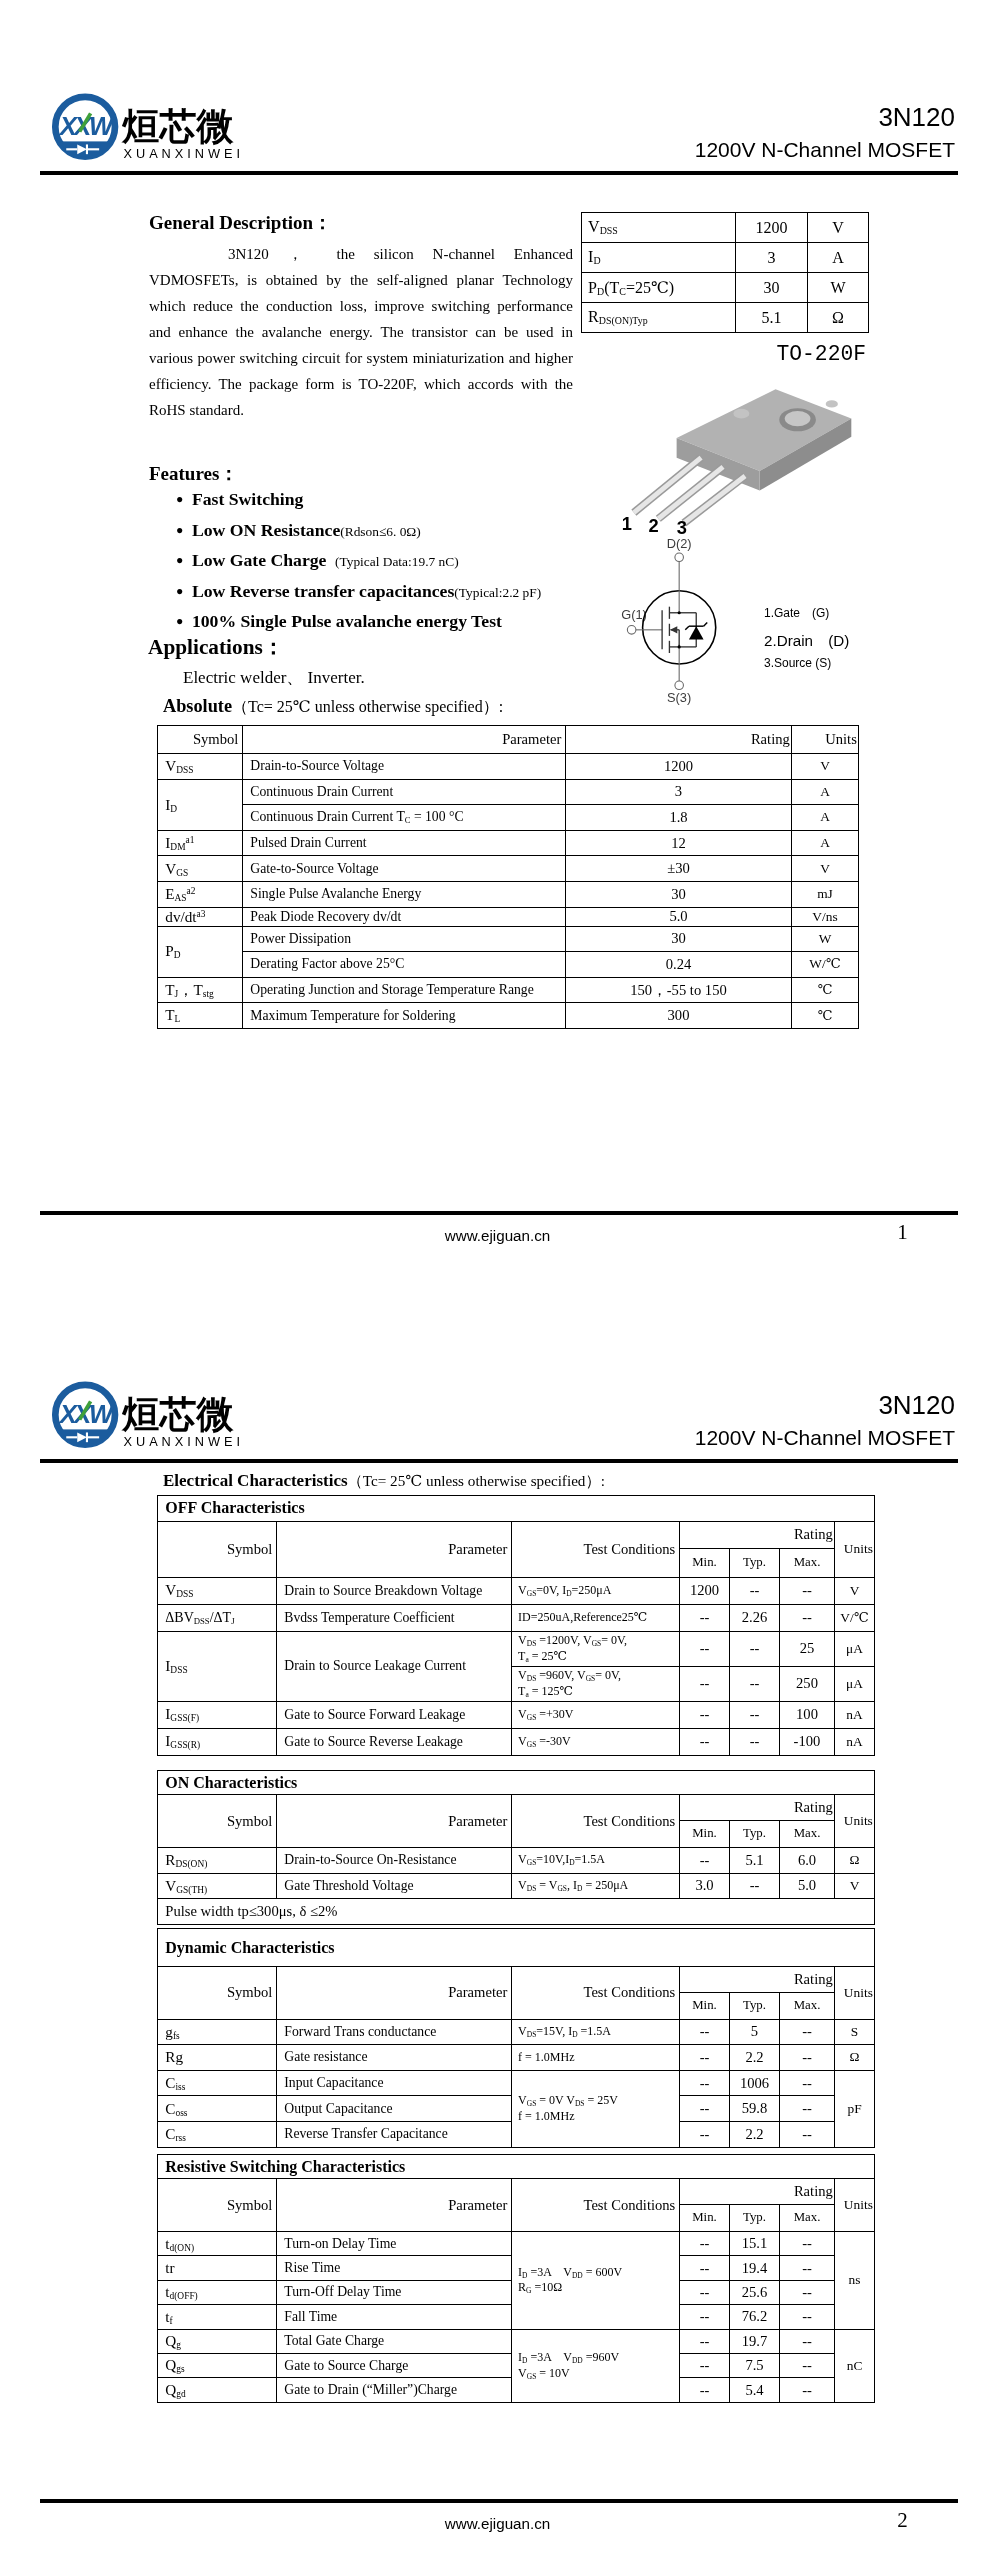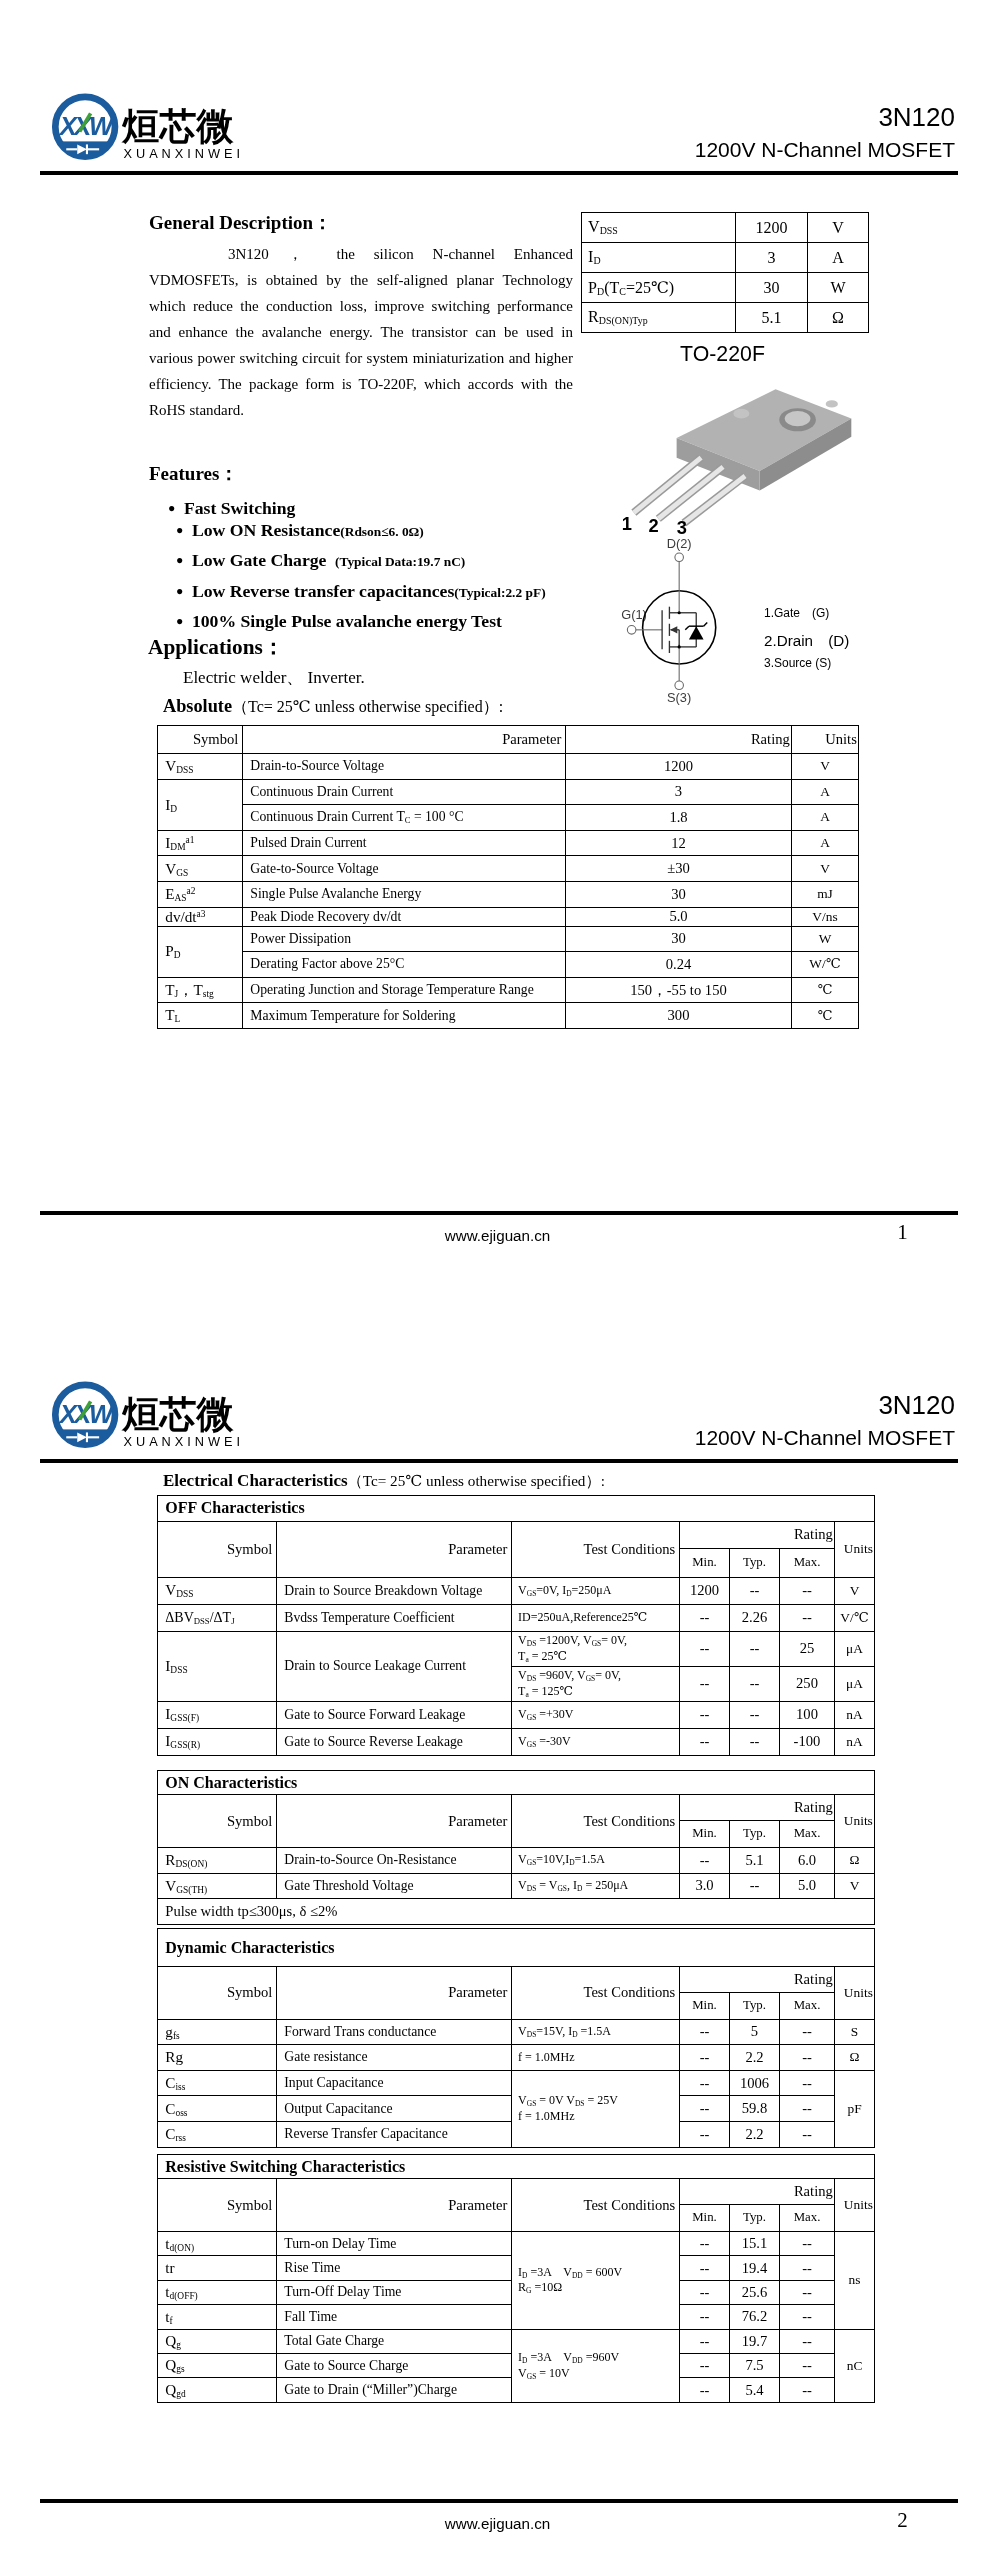--- a/index.html
+++ b/index.html
@@ -27,21 +27,21 @@
   .ds .band{font-size:16px;font-weight:bold;padding-left:7.3px;}
   .ds .note{font-size:14.6px;padding-left:7.3px;}
   
   table.sum{border-collapse:collapse;table-layout:fixed;border:1.2px solid #000;}
   .sum td{border:1px solid #000;padding:0 6.1px;font-size:16px;}
   .sum .c{text-align:center;}
   
   .h1{font-weight:bold;font-size:19px;}
   .para{font-size:15px;line-height:26px;text-align:justify;}
   .feat-main{font-weight:bold;font-size:17.7px;}
-  .feat-note{font-weight:bold;font-size:13.4px;}
+  .feat-note{font-weight:normal;font-size:13.4px;}
   .bullet{font-size:12.2px;margin-right:8.5px;position:relative;top:-1.8px;}
 </style>
 </head>
 <body>
 
 <div id="sheet">
 
   <div class="page" style="top:0;">
 
     <svg class="abs" style="left:48px;top:89px;" width="207" height="78" viewBox="0 0 340 128">
@@ -92,21 +92,21 @@
         <td class="c">W</td>
       </tr>
       <tr style="height:30px">
         <td>R<sub>DS(ON)Typ</sub></td>
         <td class="c">5.1</td>
         <td class="c">Ω</td>
       </tr>
     </tbody>
       </table>
 
-    <div class="abs sans" style="left:579px;top:342px;width:287px;text-align:center;font-size:21.3px;">TO-220F</div>
+    <div class="abs sans" style="left:579px;top:342px;width:287px;text-align:right;font-size:21.3px;font-family:Liberation Mono, monospace;">TO-220F</div>
     <svg class="abs" style="left:585px;top:366px;" width="281" height="168" viewBox="0 0 460 275">
       <polygon points="150,118 312,38 436,86 286,172" fill="#b2b2b2"></polygon>
       <polygon points="286,172 436,86 436,116 286,204" fill="#8d8d8d"></polygon>
       <polygon points="150,118 286,172 286,204 150,150" fill="#9d9d9d"></polygon>
       <ellipse cx="348" cy="88" rx="30" ry="19" fill="#8a8a8a"></ellipse>
       <ellipse cx="348" cy="86" rx="21" ry="12.5" fill="#c6c6c6"></ellipse>
       <ellipse cx="256" cy="78" rx="13" ry="8" fill="#c3c3c3"></ellipse>
       <ellipse cx="404" cy="62" rx="10" ry="6" fill="#c3c3c3"></ellipse>
       <g stroke="#9a9a9a" stroke-width="13">
         <line x1="190" y1="150" x2="80" y2="240"></line>
@@ -119,21 +119,21 @@
         <line x1="262" y1="180" x2="162" y2="257"></line>
       </g>
       <g font-family="Liberation Sans, sans-serif" font-size="30" font-weight="bold" fill="#000">
         <text x="60" y="268">1</text>
         <text x="104" y="272">2</text>
         <text x="150" y="275">3</text>
       </g>
     </svg>
 
     <div class="abs h1" style="left:149px;top:461px;">Features：</div>
-    <div class="abs" style="left:168px;top:489px;margin-top:9px;">
+    <div class="abs" style="left:176px;top:489px;">
       <span class="bullet">●</span><span class="feat-main">Fast Switching</span><span class="feat-note"></span>
     </div>
     <div class="abs" style="left:176px;top:520px;">
       <span class="bullet">●</span><span class="feat-main">Low ON Resistance</span><span class="feat-note">(Rdson≤6. 0Ω)</span>
     </div>
     <div class="abs" style="left:176px;top:550px;">
       <span class="bullet">●</span><span class="feat-main">Low Gate Charge</span><span class="feat-note" style="margin-left:8.5px">(Typical Data:19.7 nC)</span>
     </div>
     <div class="abs" style="left:176px;top:581px;">
       <span class="bullet">●</span><span class="feat-main">Low Reverse transfer capacitances</span><span class="feat-note">(Typical:2.2 pF)</span>

